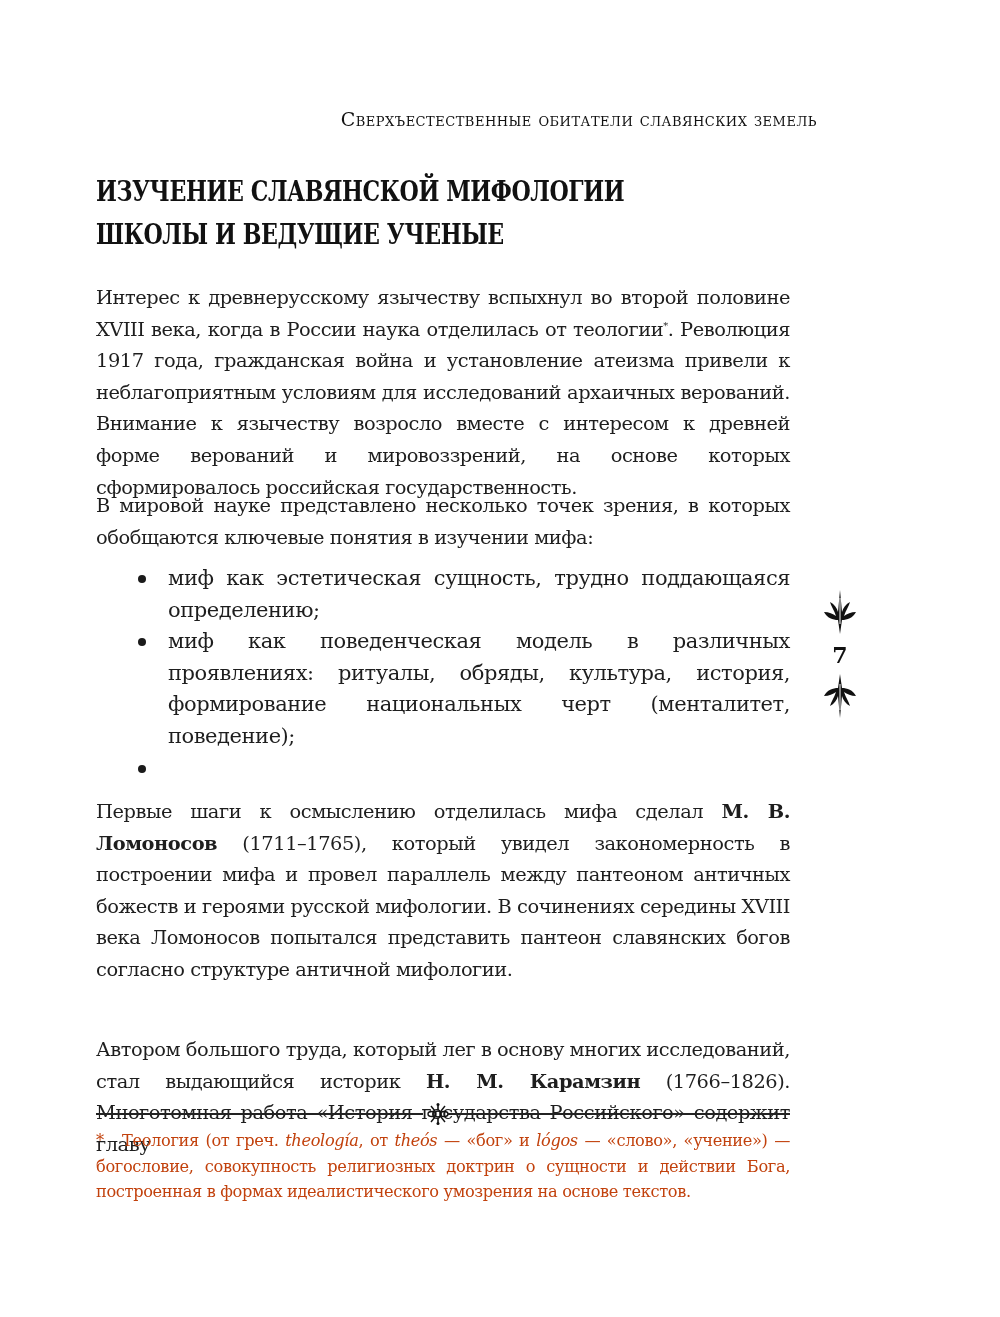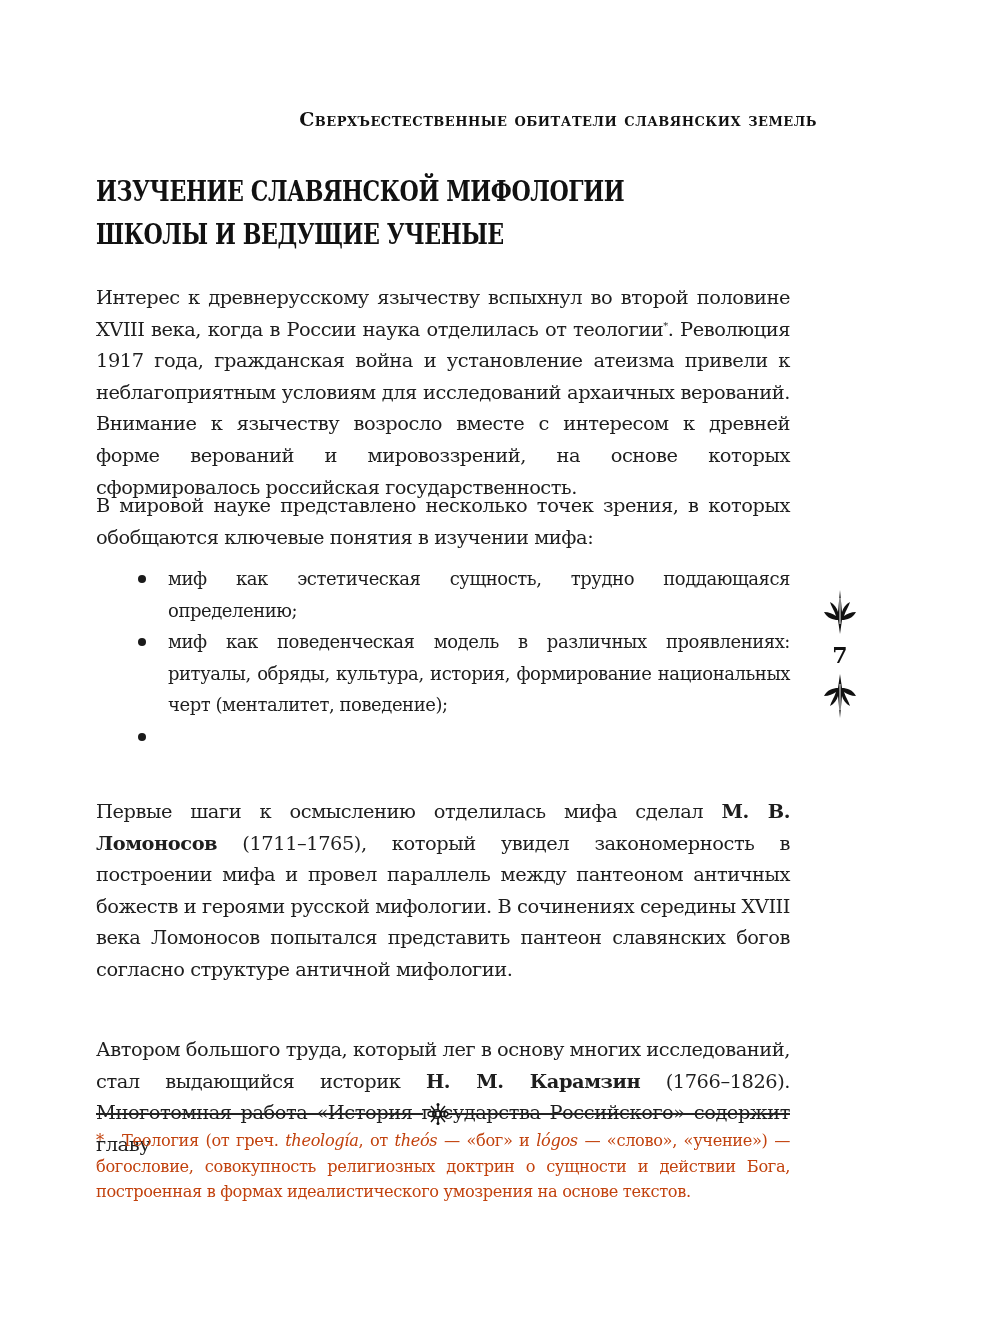--- a/index.html
+++ b/index.html
@@ -1,19 +1,19 @@
 <!DOCTYPE html>
 <html><head>
 <meta charset="utf-8">
 <style>
   html, body { margin: 0; padding: 0; background: #ffffff; }
   body { width: 1000px; height: 1317px; position: relative; overflow: hidden; color: #1a1a1a; }
   .running-head {
     position: absolute; left: 0; right: 183px; top: 108px; text-align: right;
-    font-family: "DejaVu Serif", serif; font-weight: bold; font-size: 19px;
+    font-family: "DejaVu Serif", serif; font-weight: normal; font-size: 19px;
     font-variant: small-caps; letter-spacing: 0.5px; color: #111;
   }
   .chapter-title {
     position: absolute; left: 96px; top: 170px;
     font-family: "DejaVu Serif", serif; font-weight: bold; font-size: 27px;
     line-height: 43px; text-transform: uppercase; letter-spacing: -0.5px; color: #111;
     transform: scaleX(0.82); transform-origin: left top; width: 700px;
   }
   .body-text {
     position: absolute; left: 96px; width: 694px;
@@ -21,21 +21,21 @@
     color: #1e1e1e; text-align: justify; margin: 0;
     letter-spacing: -0.45px;
   }
   .p1 { top: 282px; }
   .p2 { top: 490px; }
   .p3 { top: 796px; }
   .p4 { top: 1034px; }
   .bullet-list {
     position: absolute; left: 130px; top: 563px; width: 660px;
     list-style: none; margin: 0; padding: 0;
-    font-family: "DejaVu Serif", serif; font-size: 18px; line-height: 31.6px;
+    font-family: "DejaVu Serif", serif; font-size: 21px; line-height: 31.6px;
     color: #1e1e1e; letter-spacing: -0.45px; text-align: justify;
   }
   .bullet-list li { position: relative; padding-left: 38px; }
   .bullet-list li .dot {
     position: absolute; left: 8px; top: 12px; width: 8px; height: 8px;
     border-radius: 50%; background: #1a1a1a;
   }
   b { font-weight: bold; }
   sup { font-size: 10px; line-height: 0; }
   .page-marker { position: absolute; left: 812px; top: 590px; width: 56px; text-align: center; }

